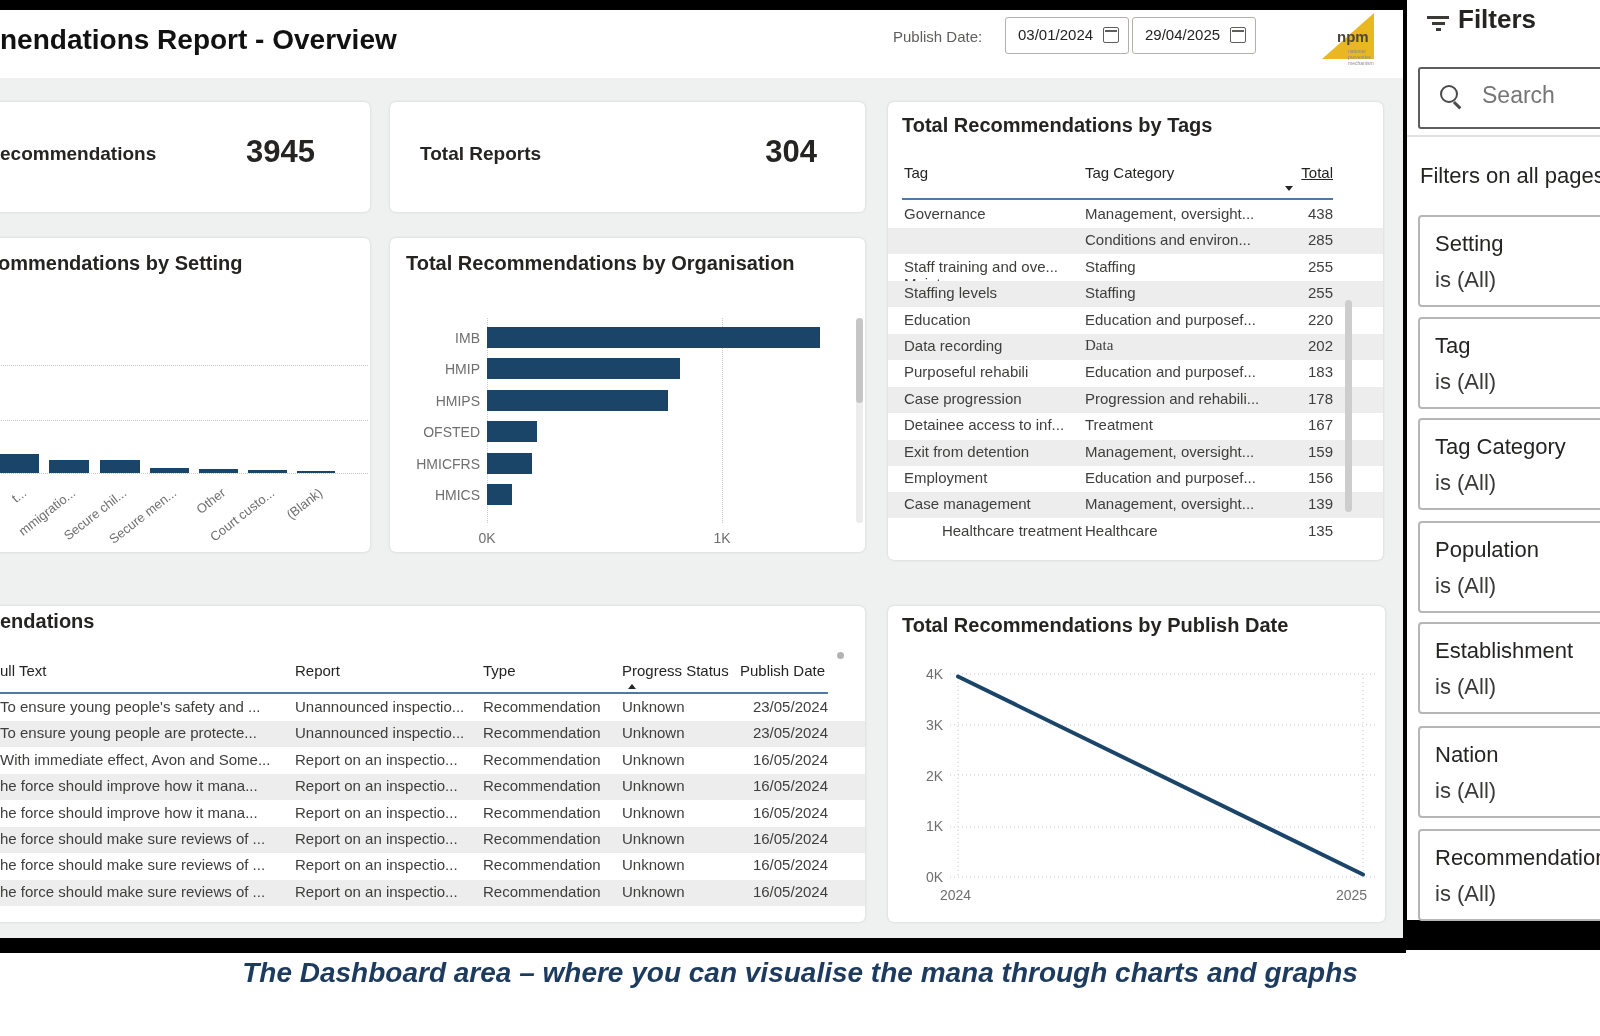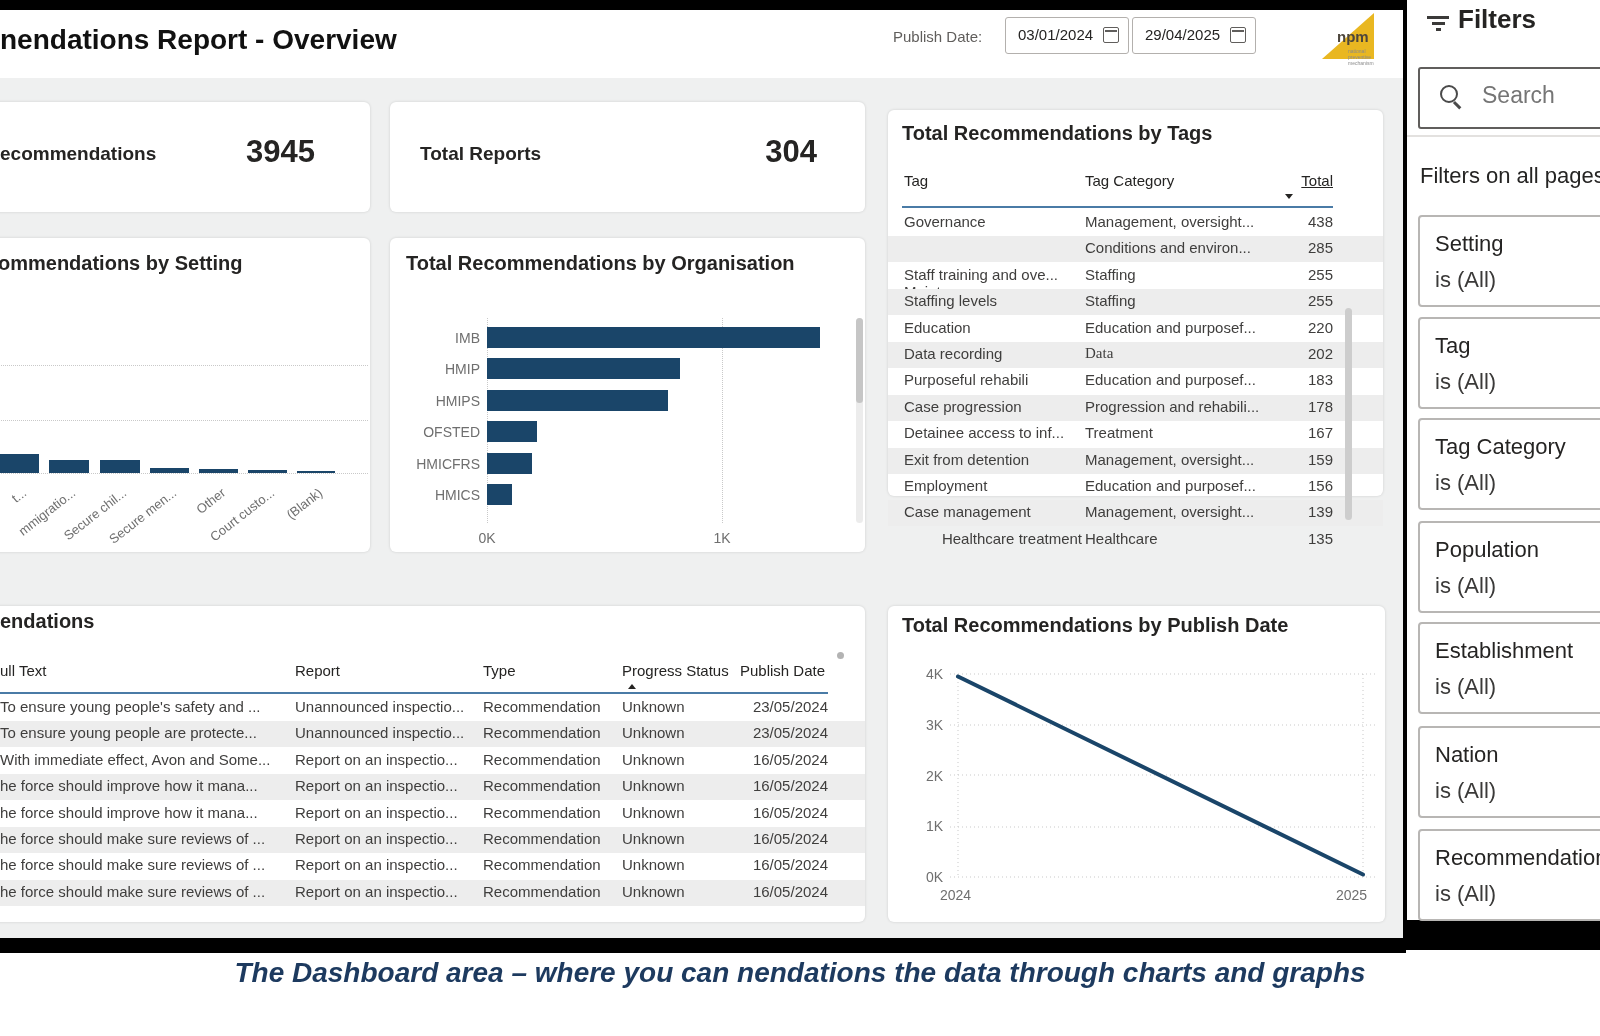--- a/index.html
+++ b/index.html
@@ -77,21 +77,21 @@
   <div class="card" style="left:-20px;top:102px;width:390px;height:110px;">
     <div class="abs kpi-label" style="left:20px;top:41px;">ecommendations</div>
     <div class="abs kpi-value" style="right:55px;top:32px;">3945</div>
   </div>
 
   <div class="card" style="left:390px;top:102px;width:475px;height:110px;">
     <div class="abs kpi-label" style="left:30px;top:41px;">Total Reports</div>
     <div class="abs kpi-value" style="right:48px;top:32px;">304</div>
   </div>
 
-  <div class="card" style="left:888px;top:110px;width:495px;height:386px;">
+  <div class="card" style="left:888px;top:102px;width:495px;height:458px;">
     <div class="abs viz-title" style="left:14px;top:12px;">Total Recommendations by Tags</div>
     <div class="abs thead" style="left:16px;top:62px;">Tag</div>
     <div class="abs thead" style="left:197px;top:62px;">Tag Category</div>
     <div class="abs thead" style="right:50px;top:62px;text-decoration:underline;">Total</div>
     <div class="abs tri-down" style="left:397px;top:84px;"></div>
     <div class="hline" style="left:14px;top:96px;width:431px;"></div>
     <div class="abs" style="left:0;top:100px;width:495px;height:345px;" id="tags-rows">
         <div class="trow" style="top: 0px;">
           <span class="tcell" style="left: 16px; width: 178px;">Governance</span>
           <span class="tcell" style="left: 197px; width: 195px;">Management, oversight...</span>
@@ -342,14 +342,14 @@
           <div class="flab">Nation</div>
           <div class="fval">is (All)</div>
         </div>
         <div class="fcard" style="top: 829px; height: 88px;">
           <div class="flab">Recommendation T</div>
           <div class="fval">is (All)</div>
         </div>
       </div>
   </div>
 
-  <div class="caption">The Dashboard area – where you can nendations the data through charts and graphs</div>
+  <div class="caption">The Dashboard area – where you can visualise the mana through charts and graphs</div>
 </div>
 
 </body></html>

